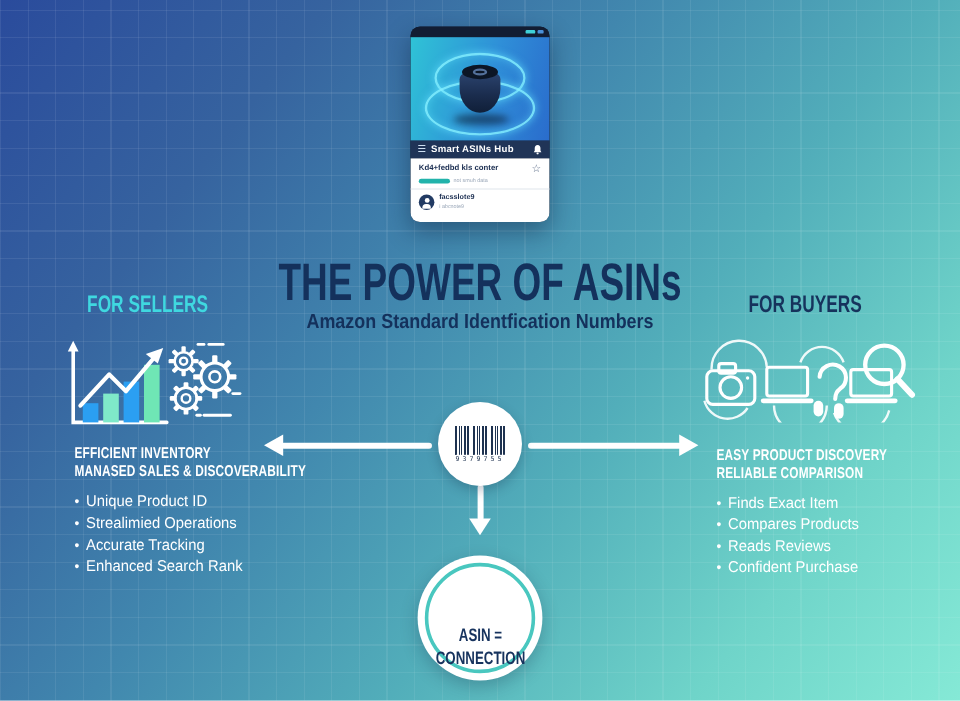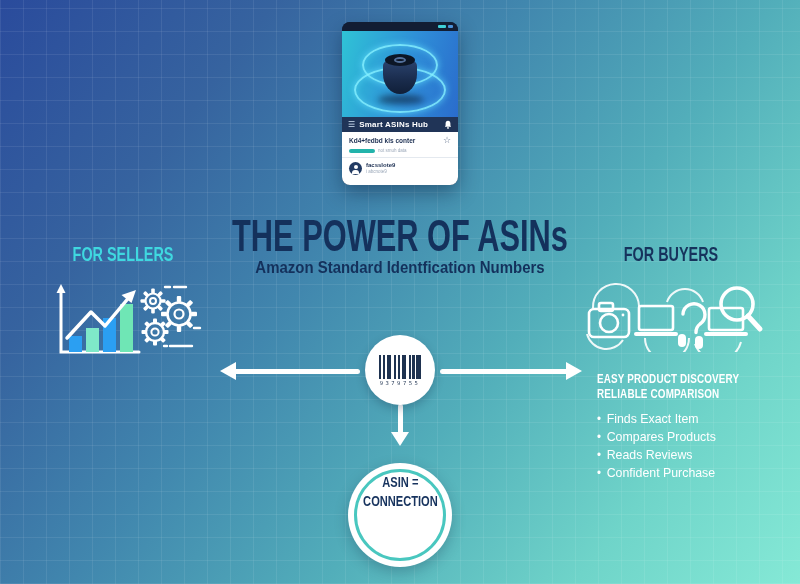--- a/index.html
+++ b/index.html
@@ -100,21 +100,21 @@
   .arrow-head { position:absolute; width:0; height:0; }
   .arrow-head-left { left:220px; top:362px; border-top:9px solid transparent; border-bottom:9px solid transparent; border-right:16px solid #fff; }
   .arrow-head-right { left:566px; top:362px; border-top:9px solid transparent; border-bottom:9px solid transparent; border-left:16px solid #fff; }
   .arrow-line-down { position:absolute; left:398px; top:404px; width:5px; height:30px; background:#fff; border-radius:3px; }
   .arrow-head-down { position:absolute; left:391px; top:432px; border-left:9px solid transparent; border-right:9px solid transparent; border-top:14px solid #fff; }
 
   
   .asin-circle { position:absolute; left:348px; top:463px; width:104px; height:104px;
     background:#fff; border-radius:50%; box-shadow:0 5px 14px rgba(10,30,60,.25); }
   .asin-inner { position:absolute; inset:6px; border:3px solid #49c7bf; border-radius:50%;
-    display:flex; flex-direction:column; align-items:center; justify-content:flex-start; }
+    display:flex; flex-direction:column; align-items:center; justify-content:flex-end; }
   .asin-inner div { font-size:15px; font-weight:bold; color:#17335e; line-height:19px;
     transform:scaleX(.74); white-space:nowrap; }
 
   
   .icon-abs { position:absolute; }
 </style>
 </head>
 <body>
 
 <div class="canvas">
@@ -220,20 +220,32 @@
 
     <g stroke="#fff" stroke-width="2.4" stroke-linecap="round">
       <line x1="29" y1="3" x2="34" y2="3"></line>
       <line x1="38" y1="3" x2="50" y2="3"></line>
       <line x1="58" y1="44" x2="64" y2="44"></line>
       <line x1="34" y1="62" x2="56" y2="62"></line>
       <line x1="28" y1="62" x2="31" y2="62"></line>
     </g>
   </svg>
 
+  <div class="col-block sellers-block">
+    <div class="col-sub">
+      <div>EFFICIENT INVENTORY</div>
+      <div>MANASED SALES &amp; DISCOVERABILITY</div>
+    </div>
+    <ul class="col-list">
+      <li>Unique Product ID</li>
+      <li>Strealimied Operations</li>
+      <li>Accurate Tracking</li>
+      <li>Enhanced Search Rank</li>
+    </ul>
+  </div>
 
   <div class="col-heading buyers-heading">FOR BUYERS</div>
 
   <svg class="icon-abs" style="left:583px; top:282px;" width="182" height="70" viewBox="0 0 182 70">
 
     <g stroke="#fff" stroke-width="2" fill="none" opacity=".9">
       <path d="M10,26 A23,23 0 0 1 56,24"></path>
       <path d="M62,56 A22,22 0 0 0 106,56"></path>
       <path d="M84,20 A19,19 0 0 1 120,20"></path>
       <path d="M112,62 A24,24 0 0 0 158,60"></path>

